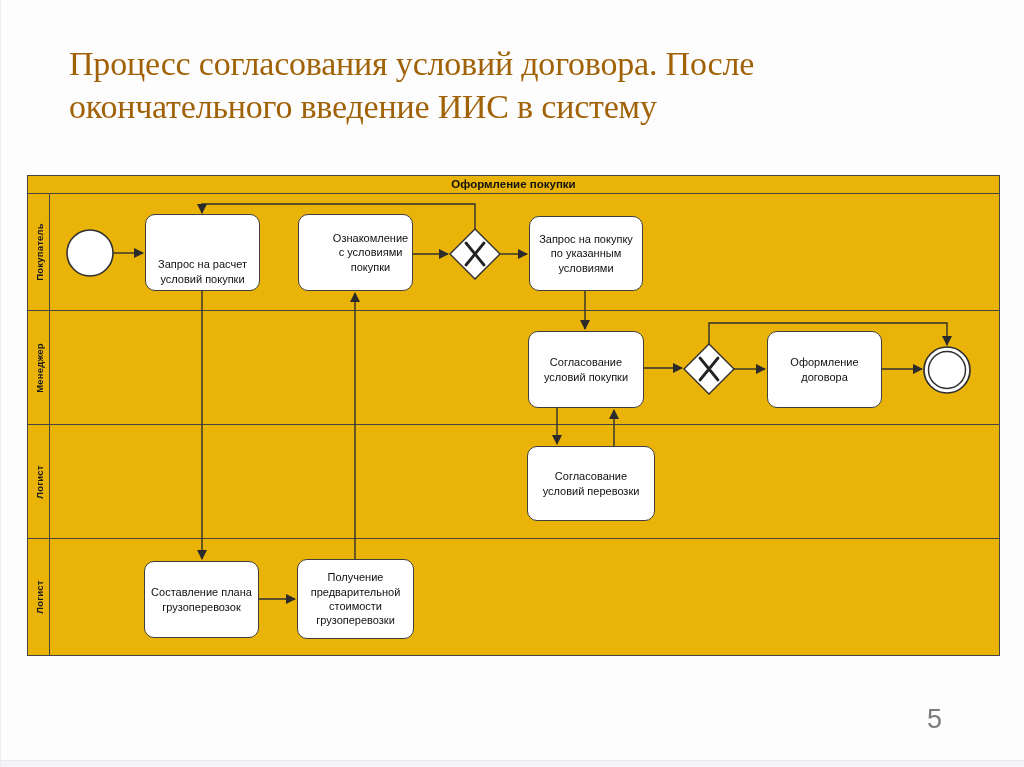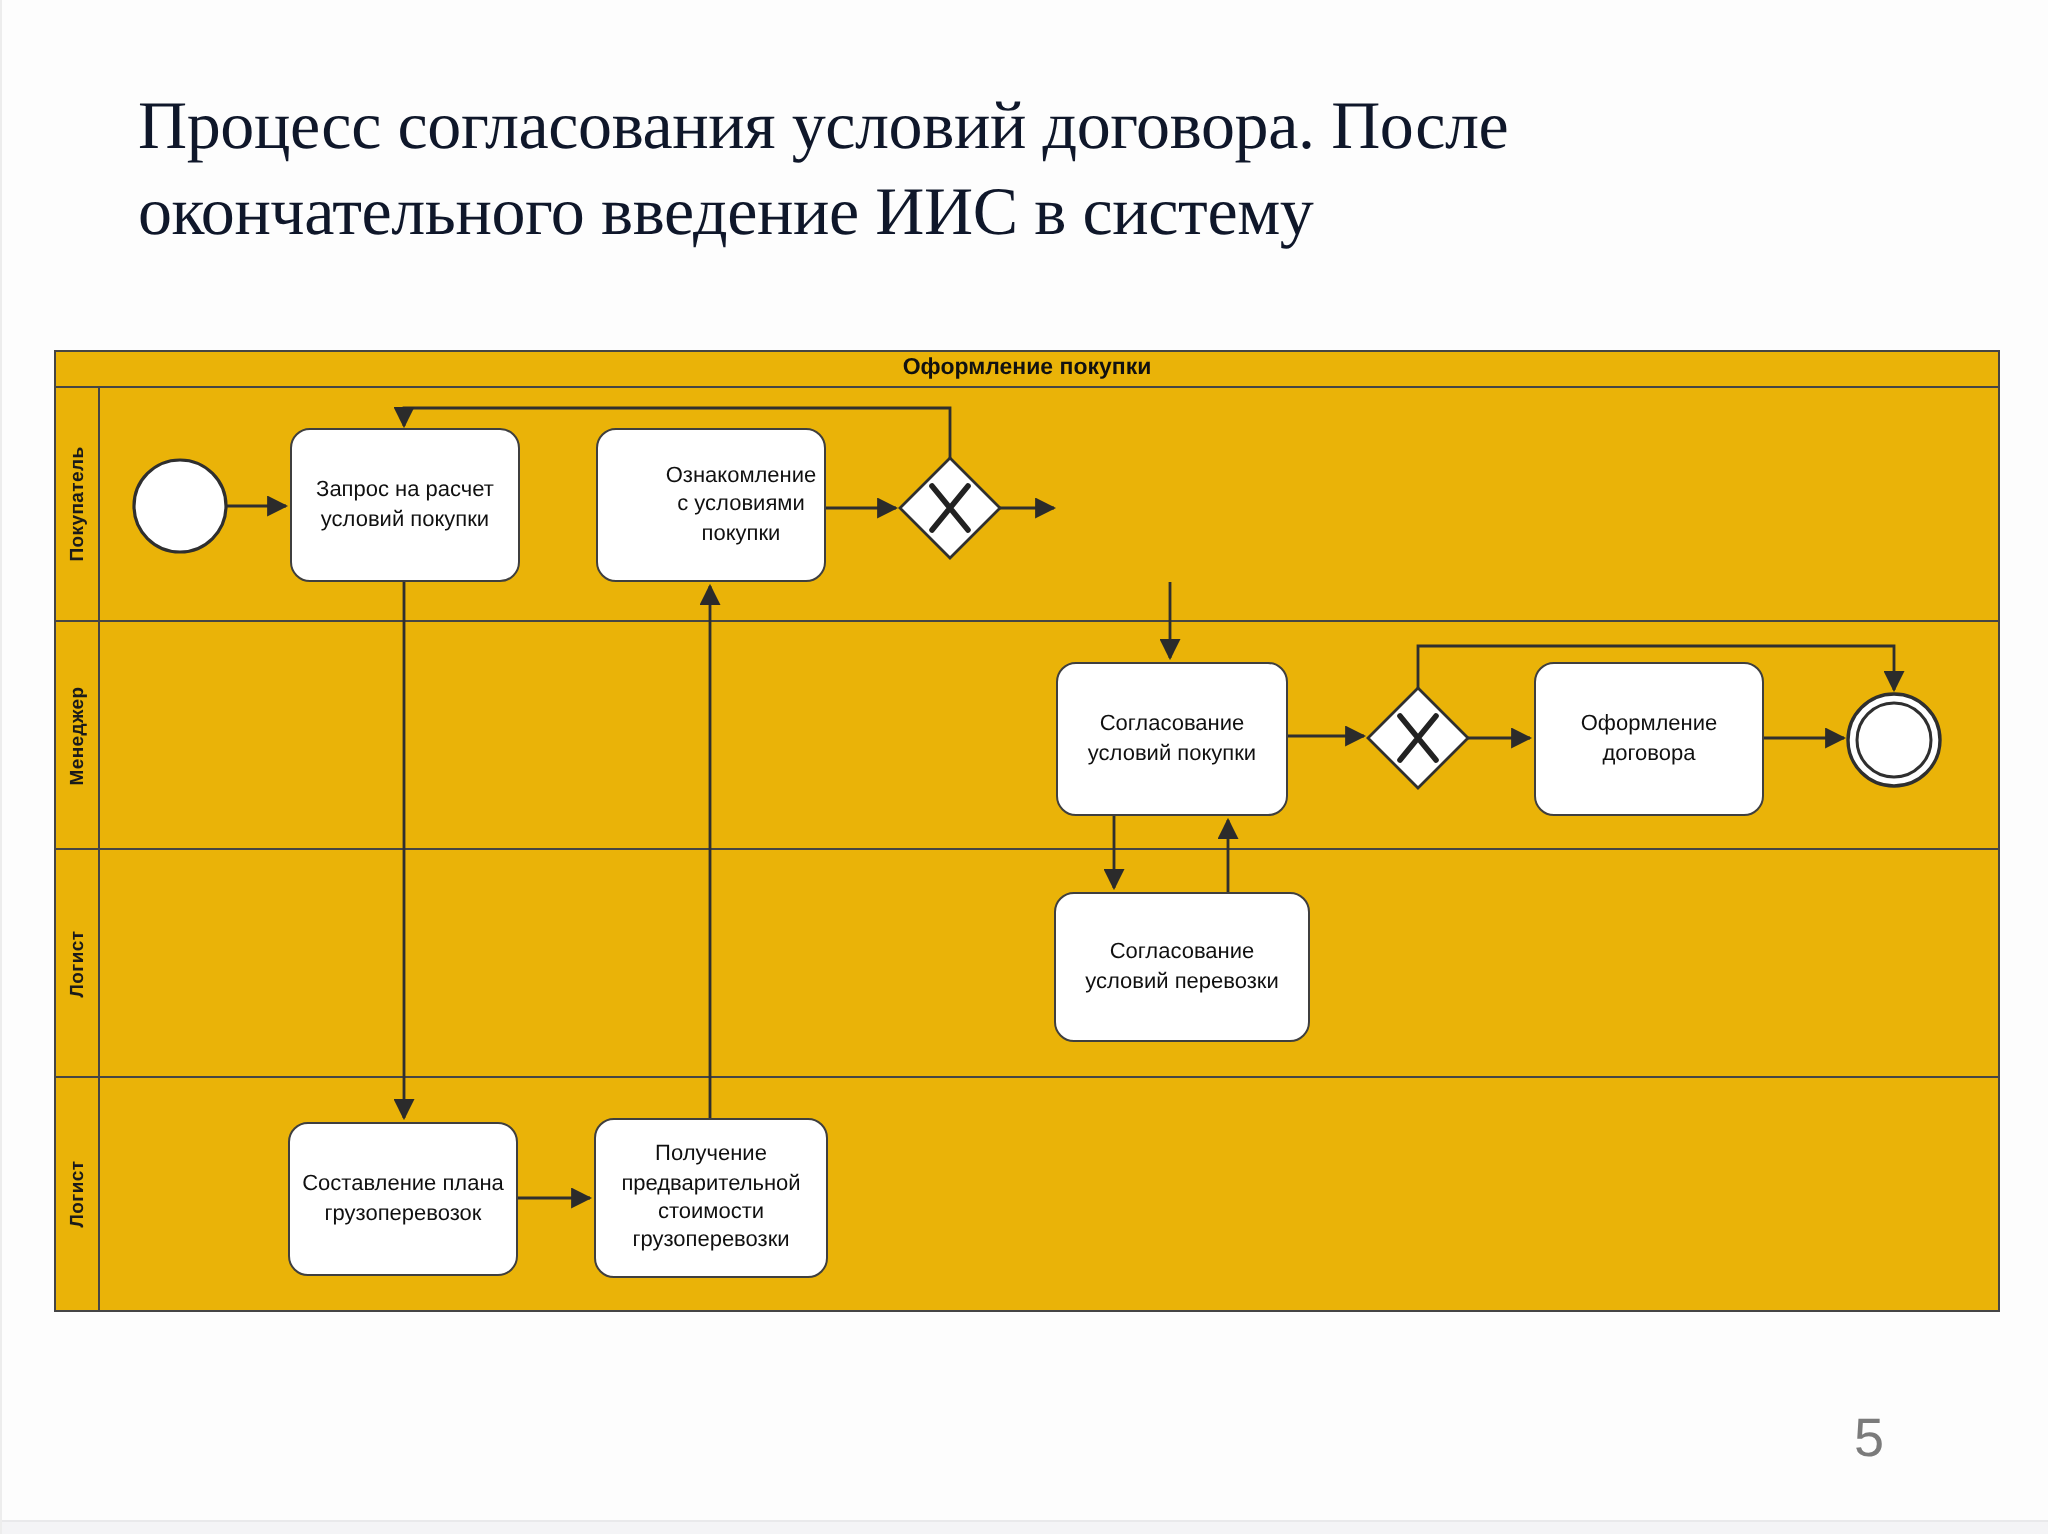--- a/index.html
+++ b/index.html
@@ -8,21 +8,21 @@
     font-family:"Liberation Sans",sans-serif;overflow:hidden;
     border-left:1px solid #ededed;box-sizing:border-box;
   }
   .bottom-edge{
     position:absolute;left:0;right:0;top:760px;height:7px;
     background:#f4f4f6;border-top:1px solid #e9e9eb;
   }
   .title{
     position:absolute;left:68px;top:42px;width:900px;
     font-family:"Liberation Serif",serif;font-size:34px;line-height:43px;
-    color:#0f172a;letter-spacing:-0.2px;
+    color:#a16207;letter-spacing:-0.2px;
   }
   .page-number{
     position:absolute;left:926px;top:704px;font-size:27px;color:#7b7b7b;
   }
   
   .pool{
     position:absolute;left:26px;top:175px;width:971px;height:479px;
     background:#eab308;border:1.5px solid #454545;box-sizing:content-box;
   }
   .pool-header{
@@ -48,21 +48,21 @@
     letter-spacing:0.2px;
   }
   svg.flows{position:absolute;left:0;top:0;width:971px;height:479px;z-index:2;}
   .task{
     position:absolute;z-index:3;background:#fff;
     border:1.3px solid #3f3f3f;border-radius:10px;
     display:flex;align-items:center;justify-content:center;
     text-align:center;font-size:11px;line-height:1.3;color:#101010;
     padding:4px 6px;box-sizing:border-box;
   }
-  .t1{left:117px;top:38px;width:115px;height:77px;}
+  .t1{left:117px;top:38px;width:115px;height:77px;align-items:flex-end;}
   .t2{left:270px;top:38px;width:115px;height:77px;padding-left:36px;}
   .t3{left:501px;top:40px;width:114px;height:75px;}
   .t4{left:500px;top:155px;width:116px;height:77px;}
   .t5{left:739px;top:155px;width:115px;height:77px;}
   .t6{left:499px;top:270px;width:128px;height:75px;}
   .t7{left:116px;top:385px;width:115px;height:77px;}
   .t8{left:269px;top:383px;width:117px;height:80px;}
 </style>
 </head>
 <body>
@@ -141,20 +141,23 @@
         <circle cx="919" cy="194" r="18.5" fill="none" stroke="#2f2f2f" stroke-width="1.5"></circle>
       </g>
     </svg>
 
     <div class="task t1">
       <span>Запрос на расчет условий покупки</span>
     </div>
     <div class="task t2">
       <span>Ознакомление с условиями покупки</span>
     </div>
+    <div class="task t3">
+      <span>Запрос на покупку по указанным условиями</span>
+    </div>
     <div class="task t5">
       <span>Оформление договора</span>
     </div>
     <div class="task t4">
       <span>Согласование условий покупки</span>
     </div>
     <div class="task t6">
       <span>Согласование условий перевозки</span>
     </div>
     <div class="task t7">

